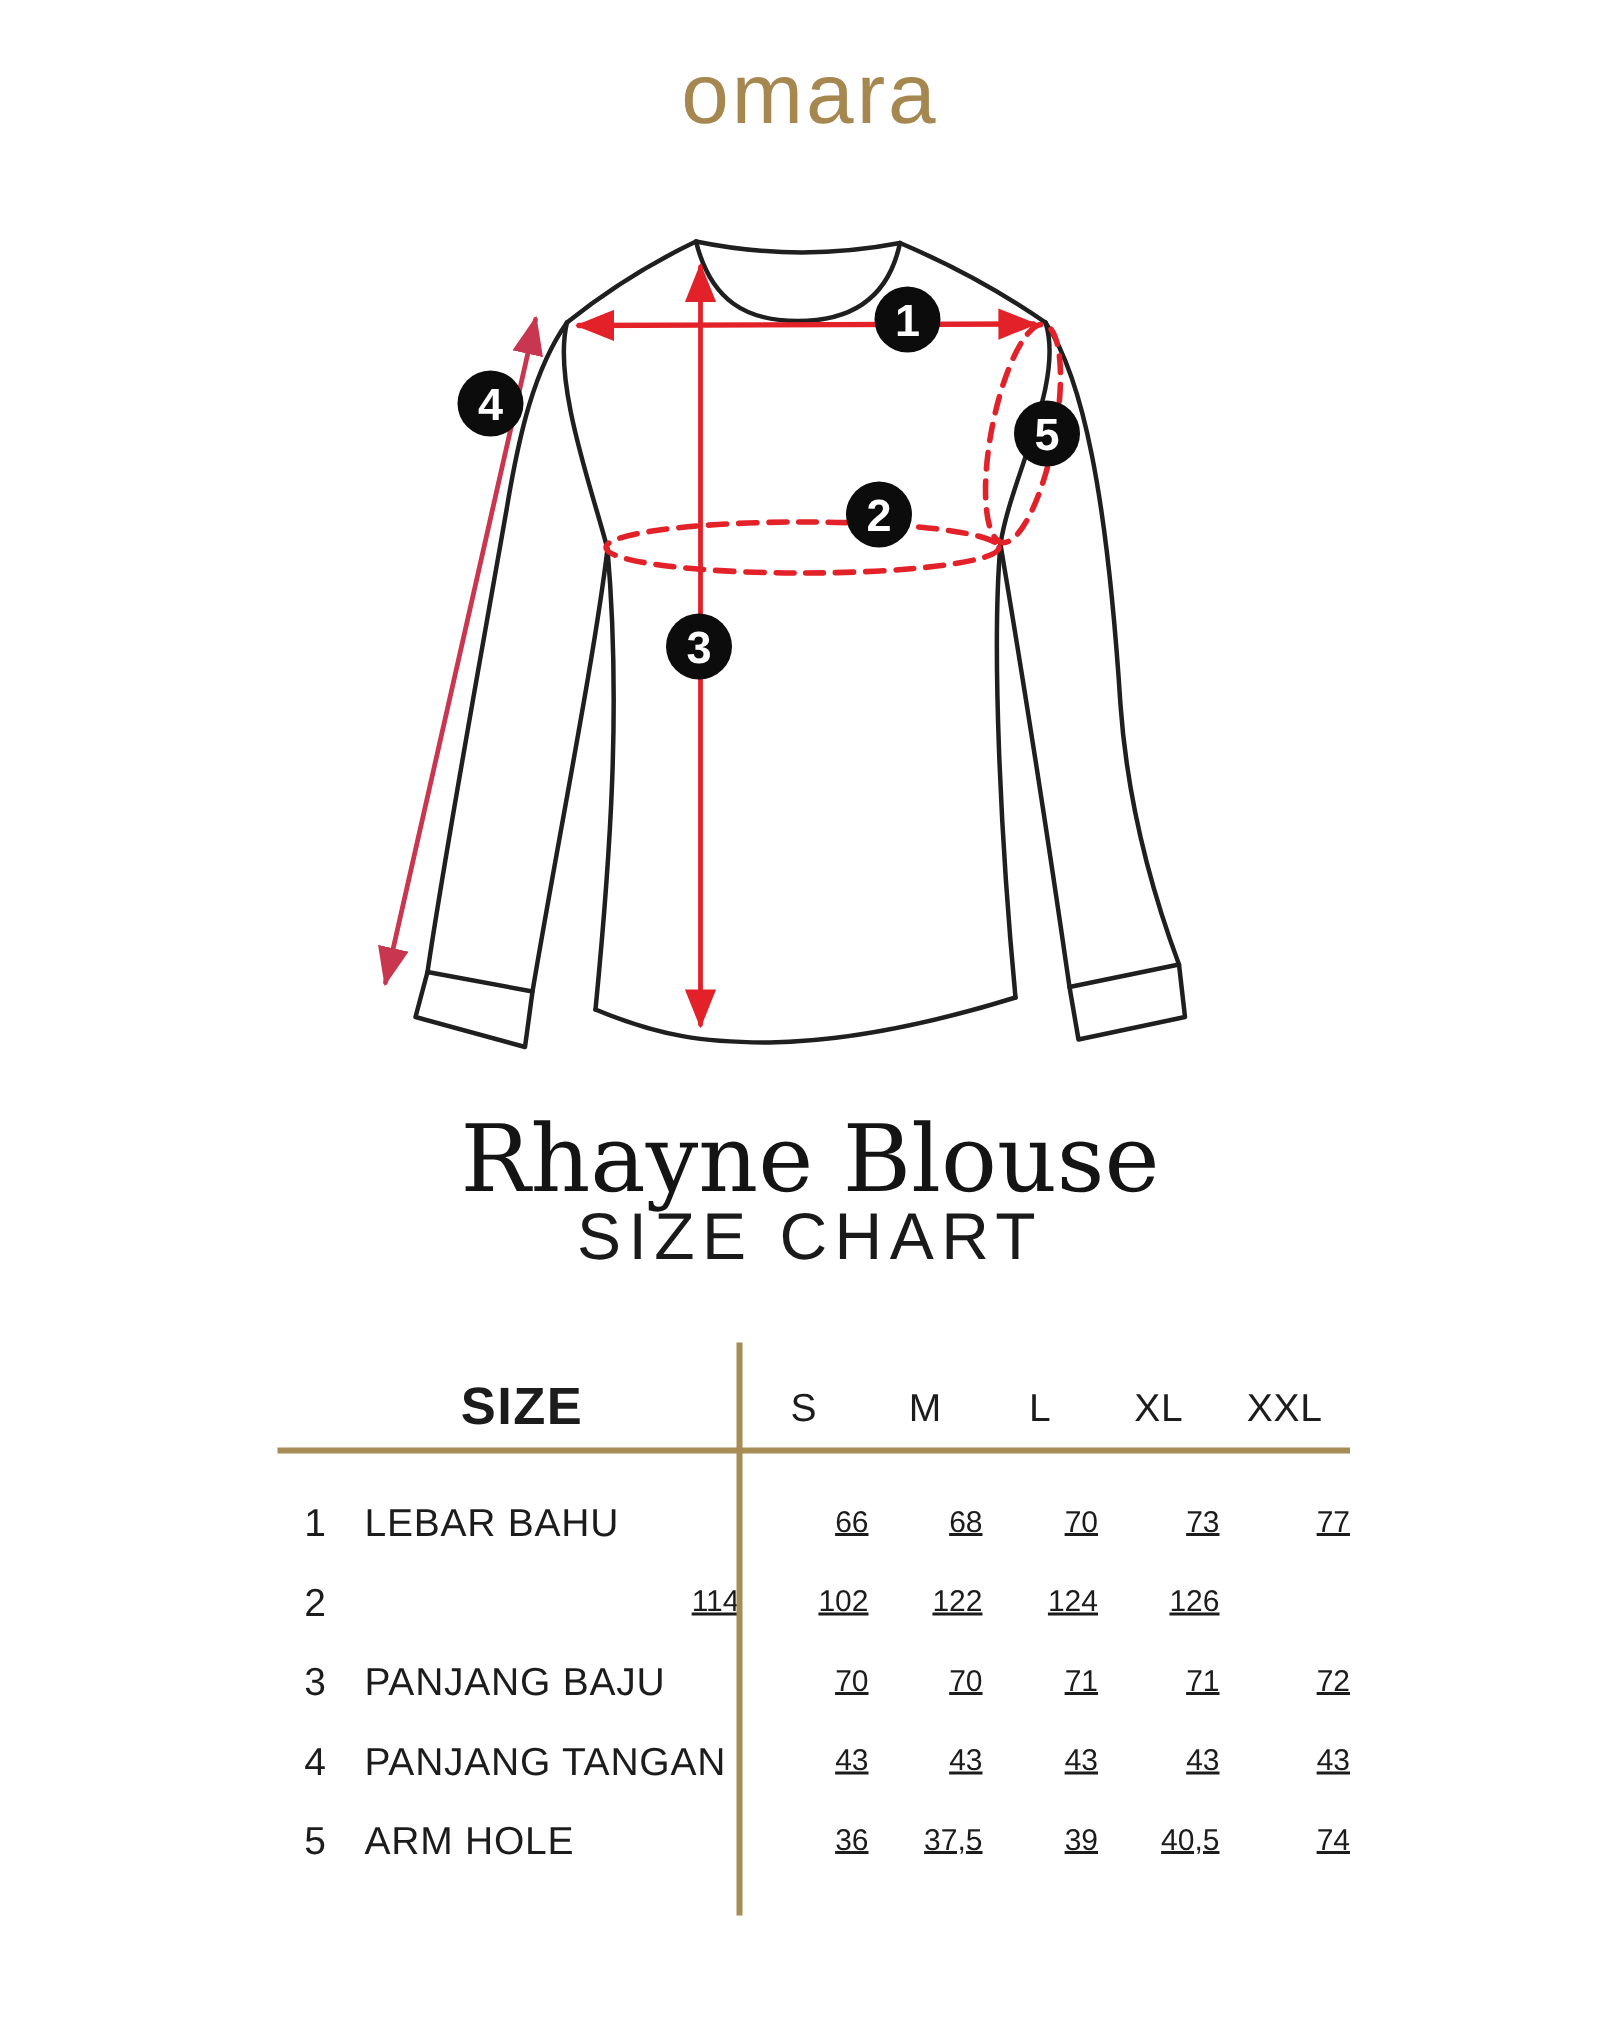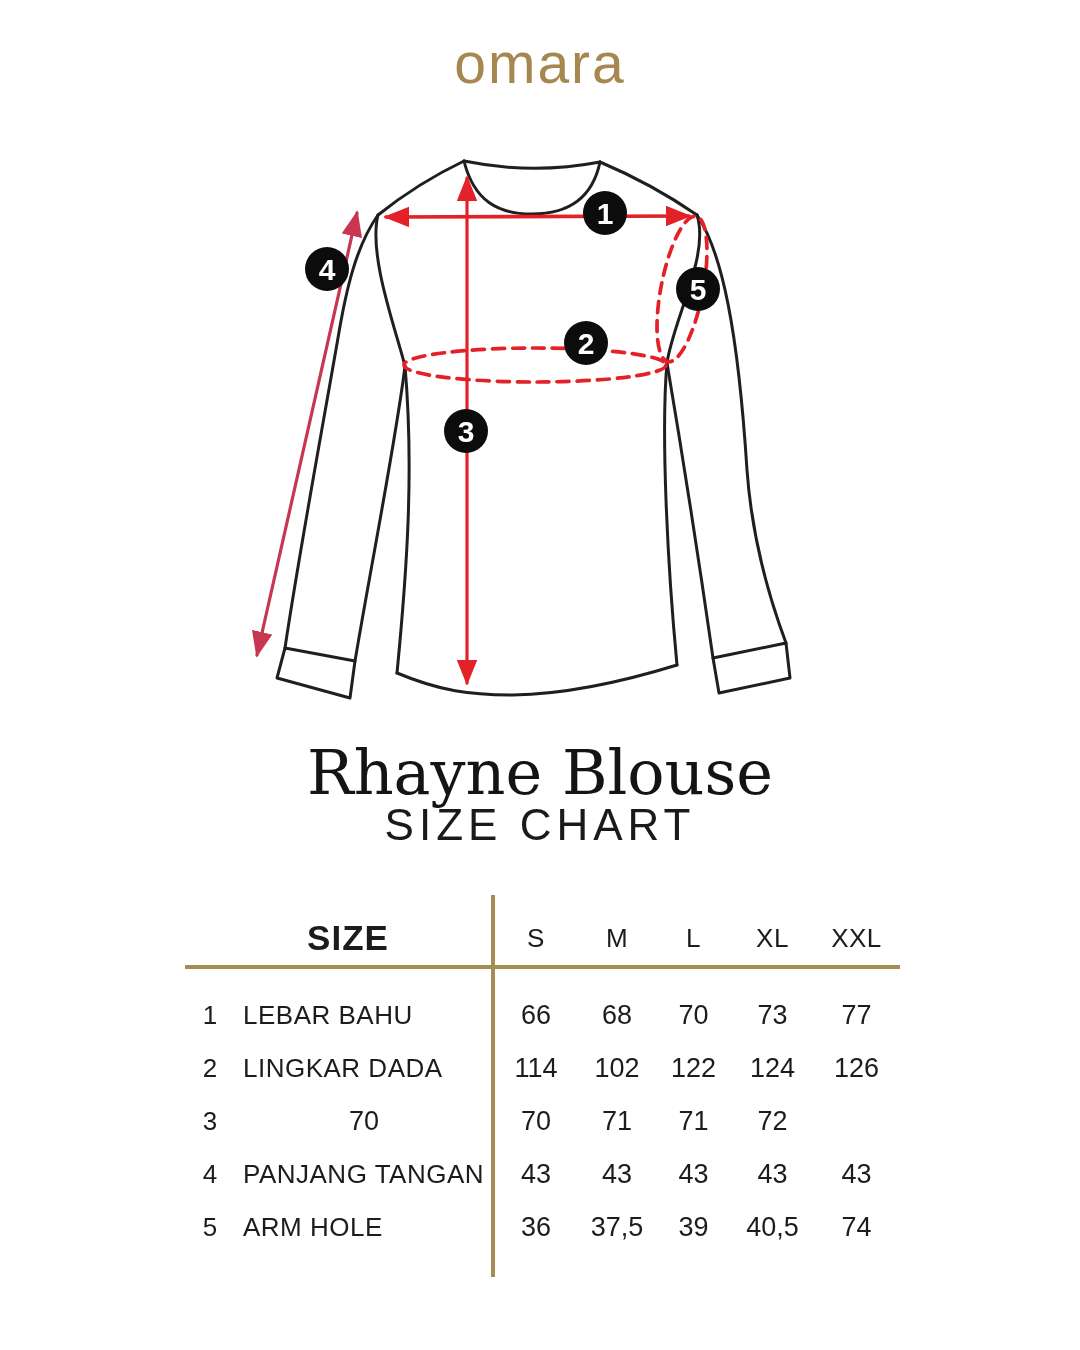--- a/index.html
+++ b/index.html
@@ -32,21 +32,21 @@
   }
   .thead{height:70px;padding-top:8px;}
   .size-label{grid-column:1/3;text-align:center;text-indent:18px;font-weight:700;font-size:35px;letter-spacing:1px;}
   .col-h{text-align:center;font-size:26px;letter-spacing:0.5px;}
   .hline{position:absolute;left:0;top:70px;width:715px;height:4px;background:#a68c55;}
   .vline{position:absolute;left:306px;top:0;width:4px;height:382px;background:#a68c55;}
   .tbody{padding-top:16px;}
   .trow{height:53px;}
   .row-num{text-align:center;font-size:26px;}
   .row-label{padding-left:8px;font-size:26px;letter-spacing:0.5px;white-space:nowrap;}
-  .cell{text-align:center;font-size:27px;}
+  .cell{text-align:right;font-size:20px;text-decoration:underline;}
   .marker-num{font:700 30px "Liberation Sans",sans-serif;fill:#ffffff;}
 </style>
 </head>
 <body>
 
 <div class="page">
 
   <div class="logo">omara</div>
 
   <svg class="diagram" viewBox="225 140 590 580" xmlns="http://www.w3.org/2000/svg">
@@ -128,29 +128,29 @@
         <div class="row-num">1</div>
         <div class="row-label">LEBAR BAHU</div>
         <div class="cell">66</div>
         <div class="cell">68</div>
         <div class="cell">70</div>
         <div class="cell">73</div>
         <div class="cell">77</div>
       </div>
       <div class="grid-row trow">
         <div class="row-num">2</div>
-        <div class="row-label">LINGKAR DADA</div>
         <div class="cell">114</div>
         <div class="cell">102</div>
         <div class="cell">122</div>
         <div class="cell">124</div>
         <div class="cell">126</div>
       </div>
       <div class="grid-row trow">
         <div class="row-num">3</div>
+        <div class="row-label">PANJANG BAJU</div>
         <div class="cell">70</div>
         <div class="cell">70</div>
         <div class="cell">71</div>
         <div class="cell">71</div>
         <div class="cell">72</div>
       </div>
       <div class="grid-row trow">
         <div class="row-num">4</div>
         <div class="row-label">PANJANG TANGAN</div>
         <div class="cell">43</div>

